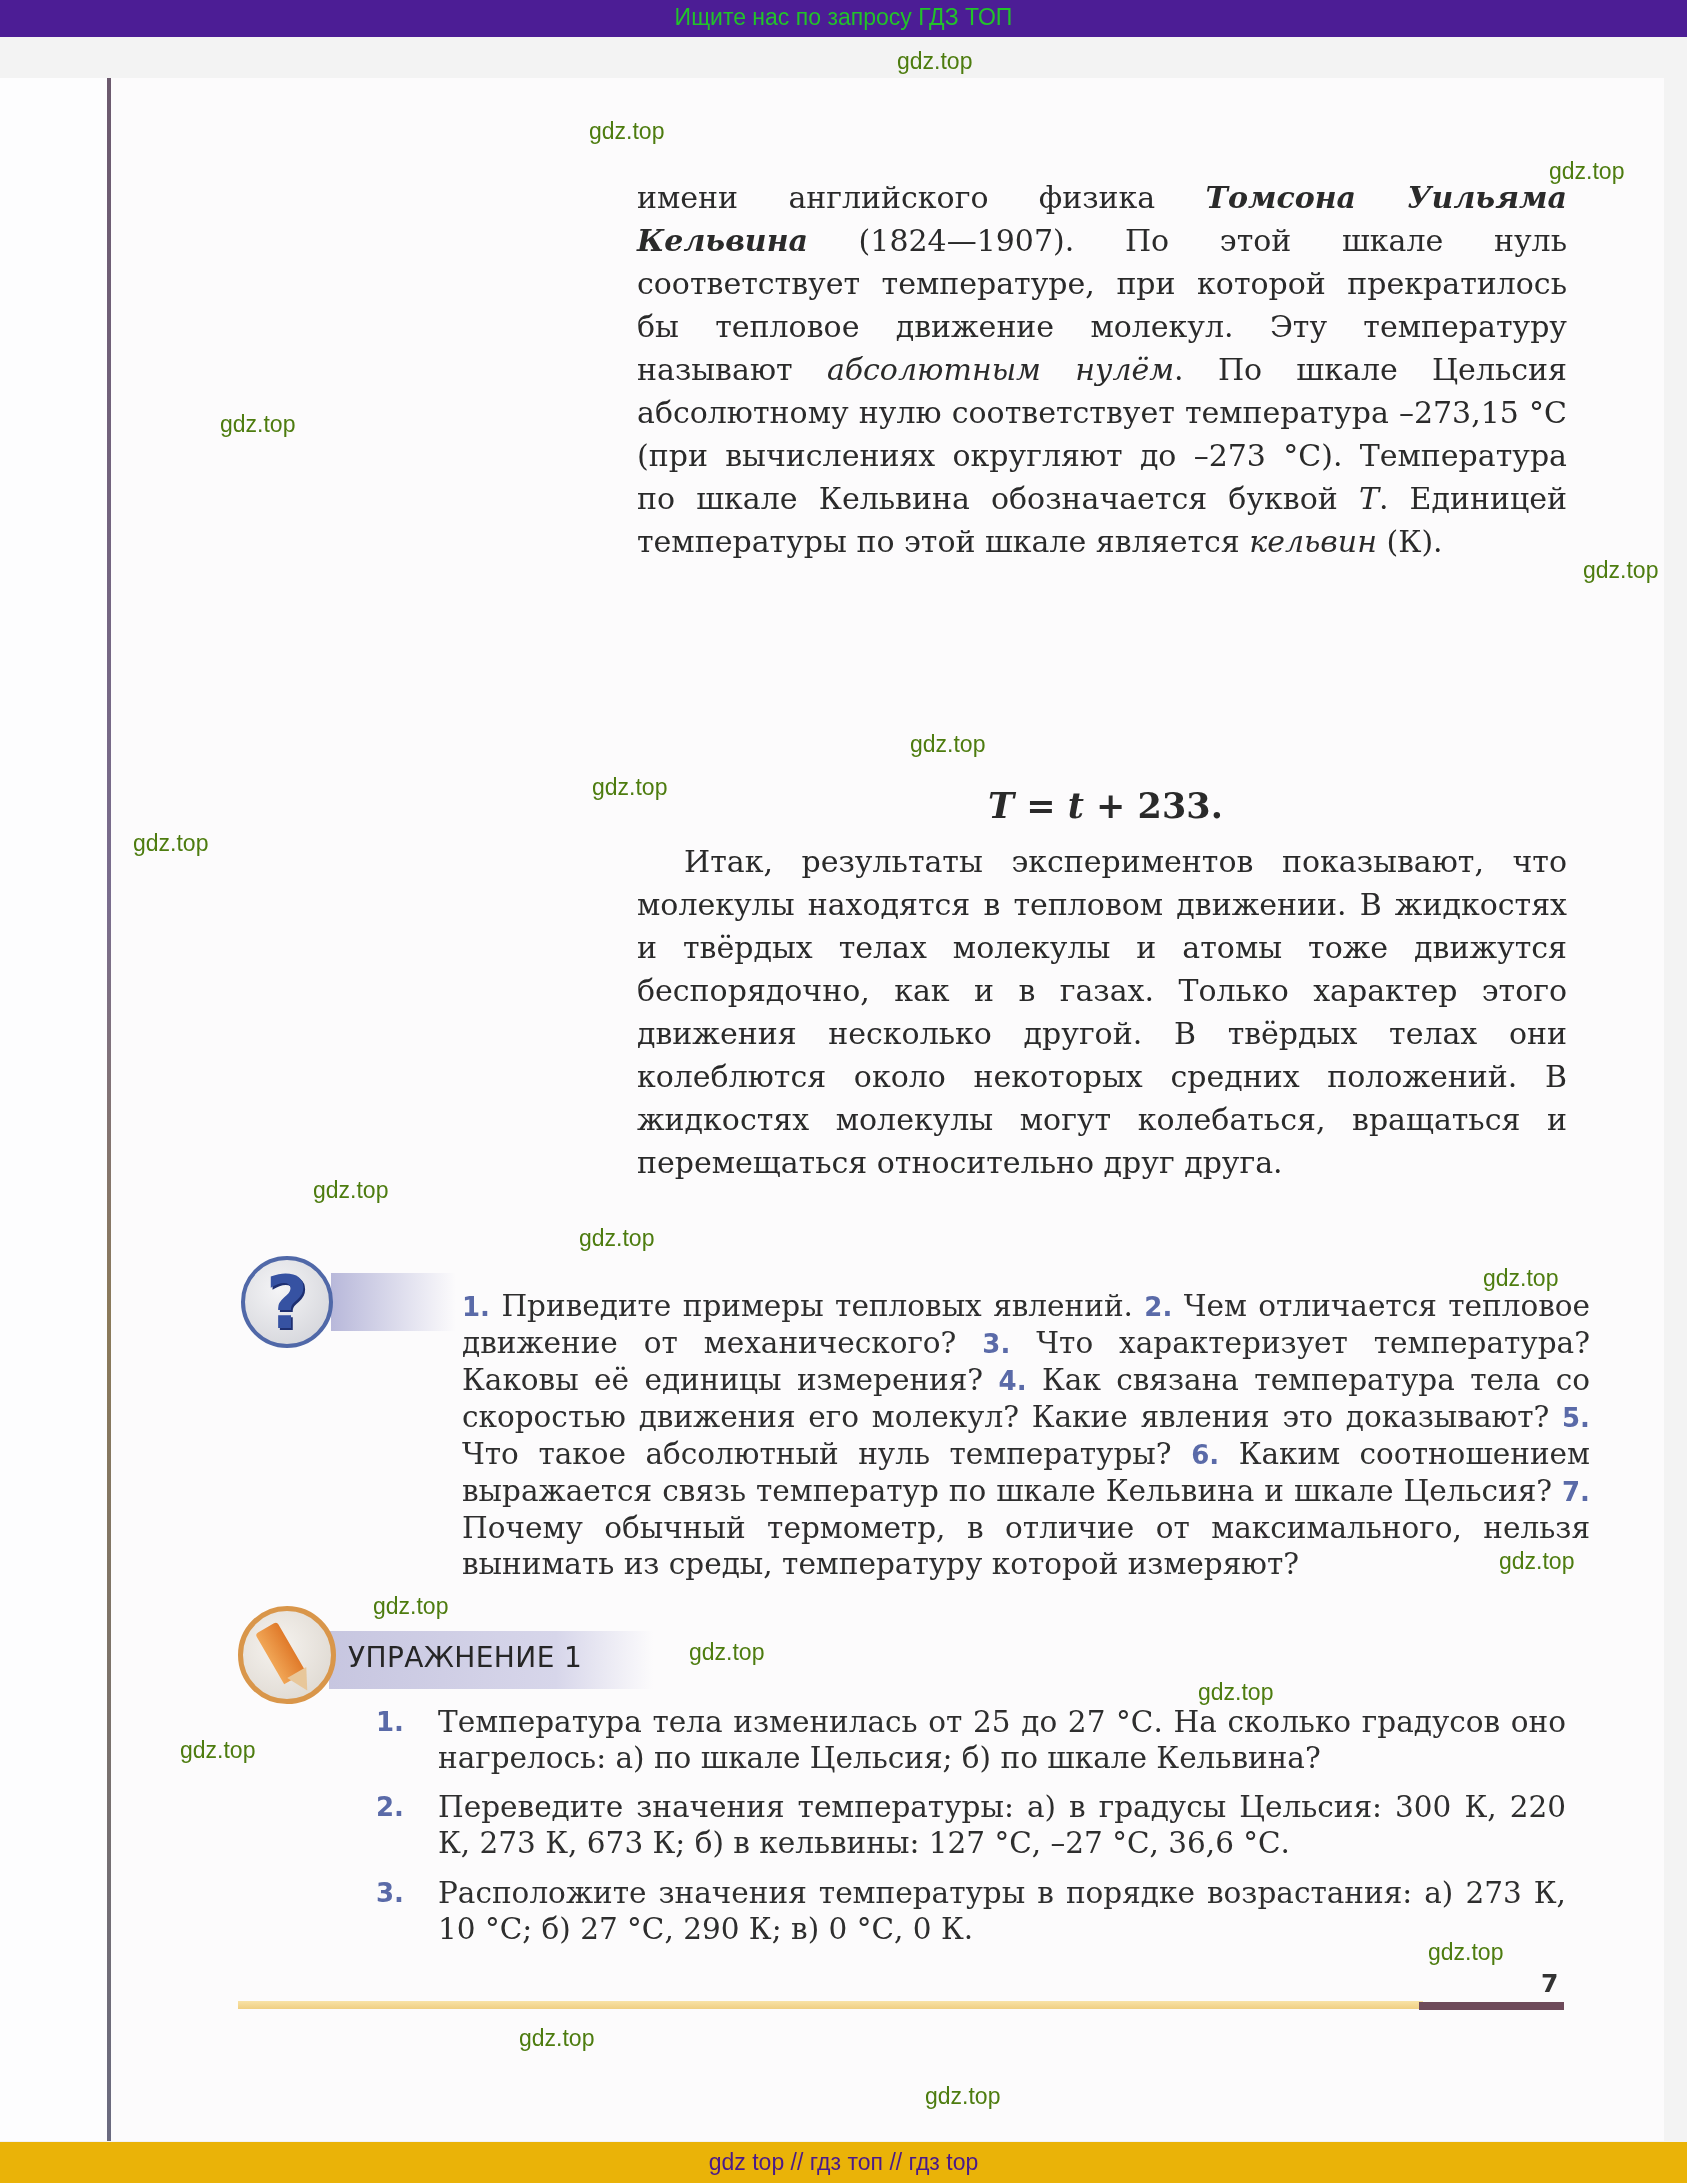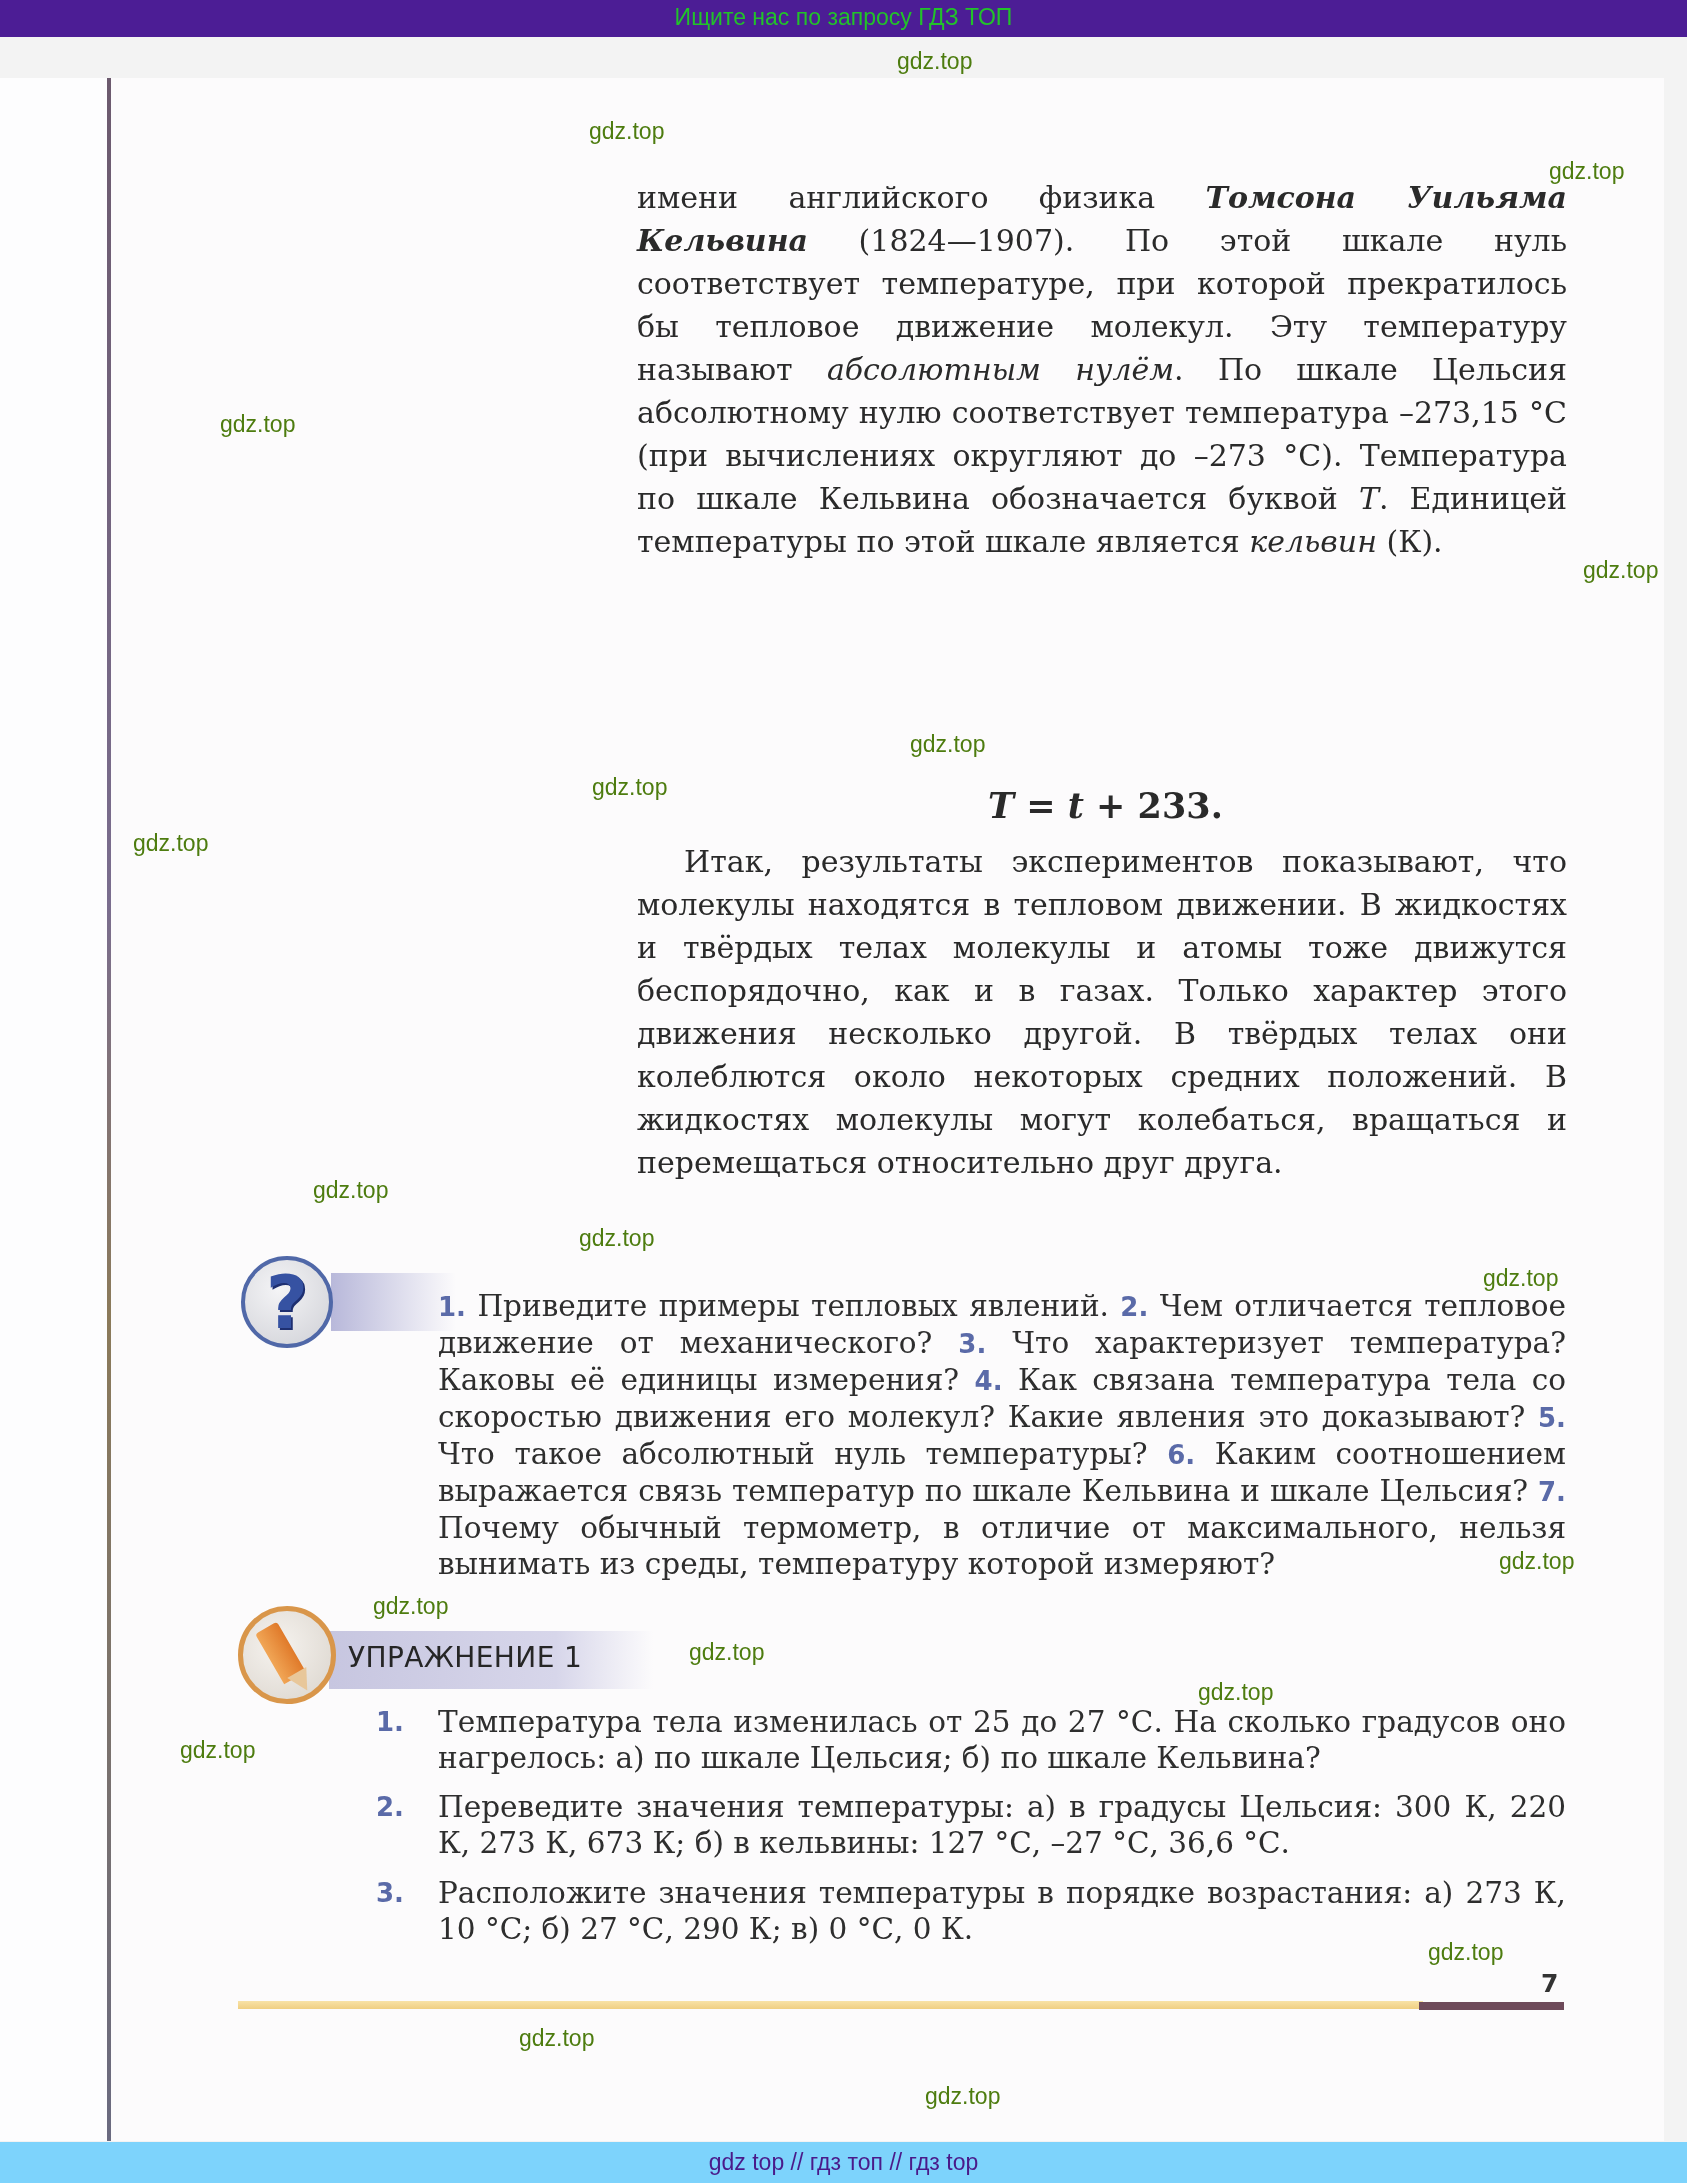--- a/index.html
+++ b/index.html
@@ -21,21 +21,21 @@
   .it { font-style:italic; }
   .formula { position:absolute; left:988px; top:785px; font-size:35px; font-weight:bold; color:#2a2a2a; }
   .formula i { font-style:italic; }
   .q-icon { position:absolute; left:241px; top:1256px; width:92px; height:92px; border-radius:50%;
             border:4.2px solid #5068a8; background:radial-gradient(circle at 40% 35%,#f4f4f6,#cfd0d6);
             box-sizing:border-box; display:flex; align-items:center; justify-content:center; }
   .q-icon span { font-family:"DejaVu Sans", sans-serif; font-weight:bold; font-size:73px; color:#3652a2;
                  line-height:1; text-shadow:1.7px 1.7px 0 #1e2f70; }
   .q-band { position:absolute; left:331px; top:1273px; width:125px; height:58px;
             background:linear-gradient(to right,#b8b8da,rgba(220,220,240,0)); }
-  .questions { position:absolute; left:438px; top:1288px; width:1128px; font-size:29.5px; line-height:36px;
+  .questions { position:absolute; left:462px; top:1288px; width:1128px; font-size:29.5px; line-height:36px;
                text-align:justify; color:#2e2e2e; }
   .qnum { font-family:"DejaVu Sans", sans-serif; font-weight:bold; color:#5a6aa8; font-size:26px; }
   .ex-icon { position:absolute; left:238px; top:1606px; width:98px; height:98px; border-radius:50%;
              border:5px solid #d9964a; background:radial-gradient(circle at 40% 40%,#f6f3ef,#dad4cc);
              box-sizing:border-box; }
   .ex-icon .pencil { position:absolute; left:25px; top:13.3px; width:25px; height:58px;
                      background:linear-gradient(to right,#f1a656,#e07a2a); transform:rotate(-30deg);
                      border-radius:3.3px 3.3px 0 0; }
   .ex-icon .tip { position:absolute; left:48px; top:60px; width:0; height:0; border-left:11.6px solid transparent;
                   border-right:11.6px solid transparent; border-top:21.6px solid #e8c79a; transform:rotate(-30deg); }
@@ -46,21 +46,21 @@
   .exercises { position:absolute; left:376px; top:1704px; width:1190px; font-size:29.5px; line-height:36px; color:#2e2e2e; }
   .ex-item { position:relative; padding-left:62px; margin-bottom:13.3px; text-align:justify; }
   .ex-item .n { position:absolute; left:0; top:0; font-family:"DejaVu Sans", sans-serif; font-weight:bold;
                 color:#5a6aa8; font-size:26px; }
   .footer-rule { position:absolute; left:238px; top:2001px; width:1185px; height:8.3px;
                  background:linear-gradient(to bottom,#f8e2a6,#f0cf82); }
   .footer-rule-dark { position:absolute; left:1419px; top:2002px; width:145px; height:7.5px; background:#6e4a5a; }
   .page-number { position:absolute; left:1541px; top:1969px; font-family:"DejaVu Sans", sans-serif;
                  font-weight:bold; font-size:25px; color:#333; }
   .wm { position:absolute; font-family:"Liberation Sans", sans-serif; font-size:23px; color:#4d7c0f; }
-  .bottom-bar { position:absolute; left:0; top:2142px; width:1687px; height:42px; background:#7dd3fc;
+  .bottom-bar { position:absolute; left:0; top:2142px; width:1687px; height:42px; background:#eab308;
                 text-align:center; font-family:"Liberation Sans", sans-serif; font-size:23px;
                 line-height:40px; color:#4a1a8a; }
 </style>
 </head>
 <body>
 
 <div class="top-banner">Ищите нас по запросу ГДЗ ТОП</div>
 <div class="scan-bg"></div>
 <div class="page"></div>
 <div class="page-left-edge"></div>

